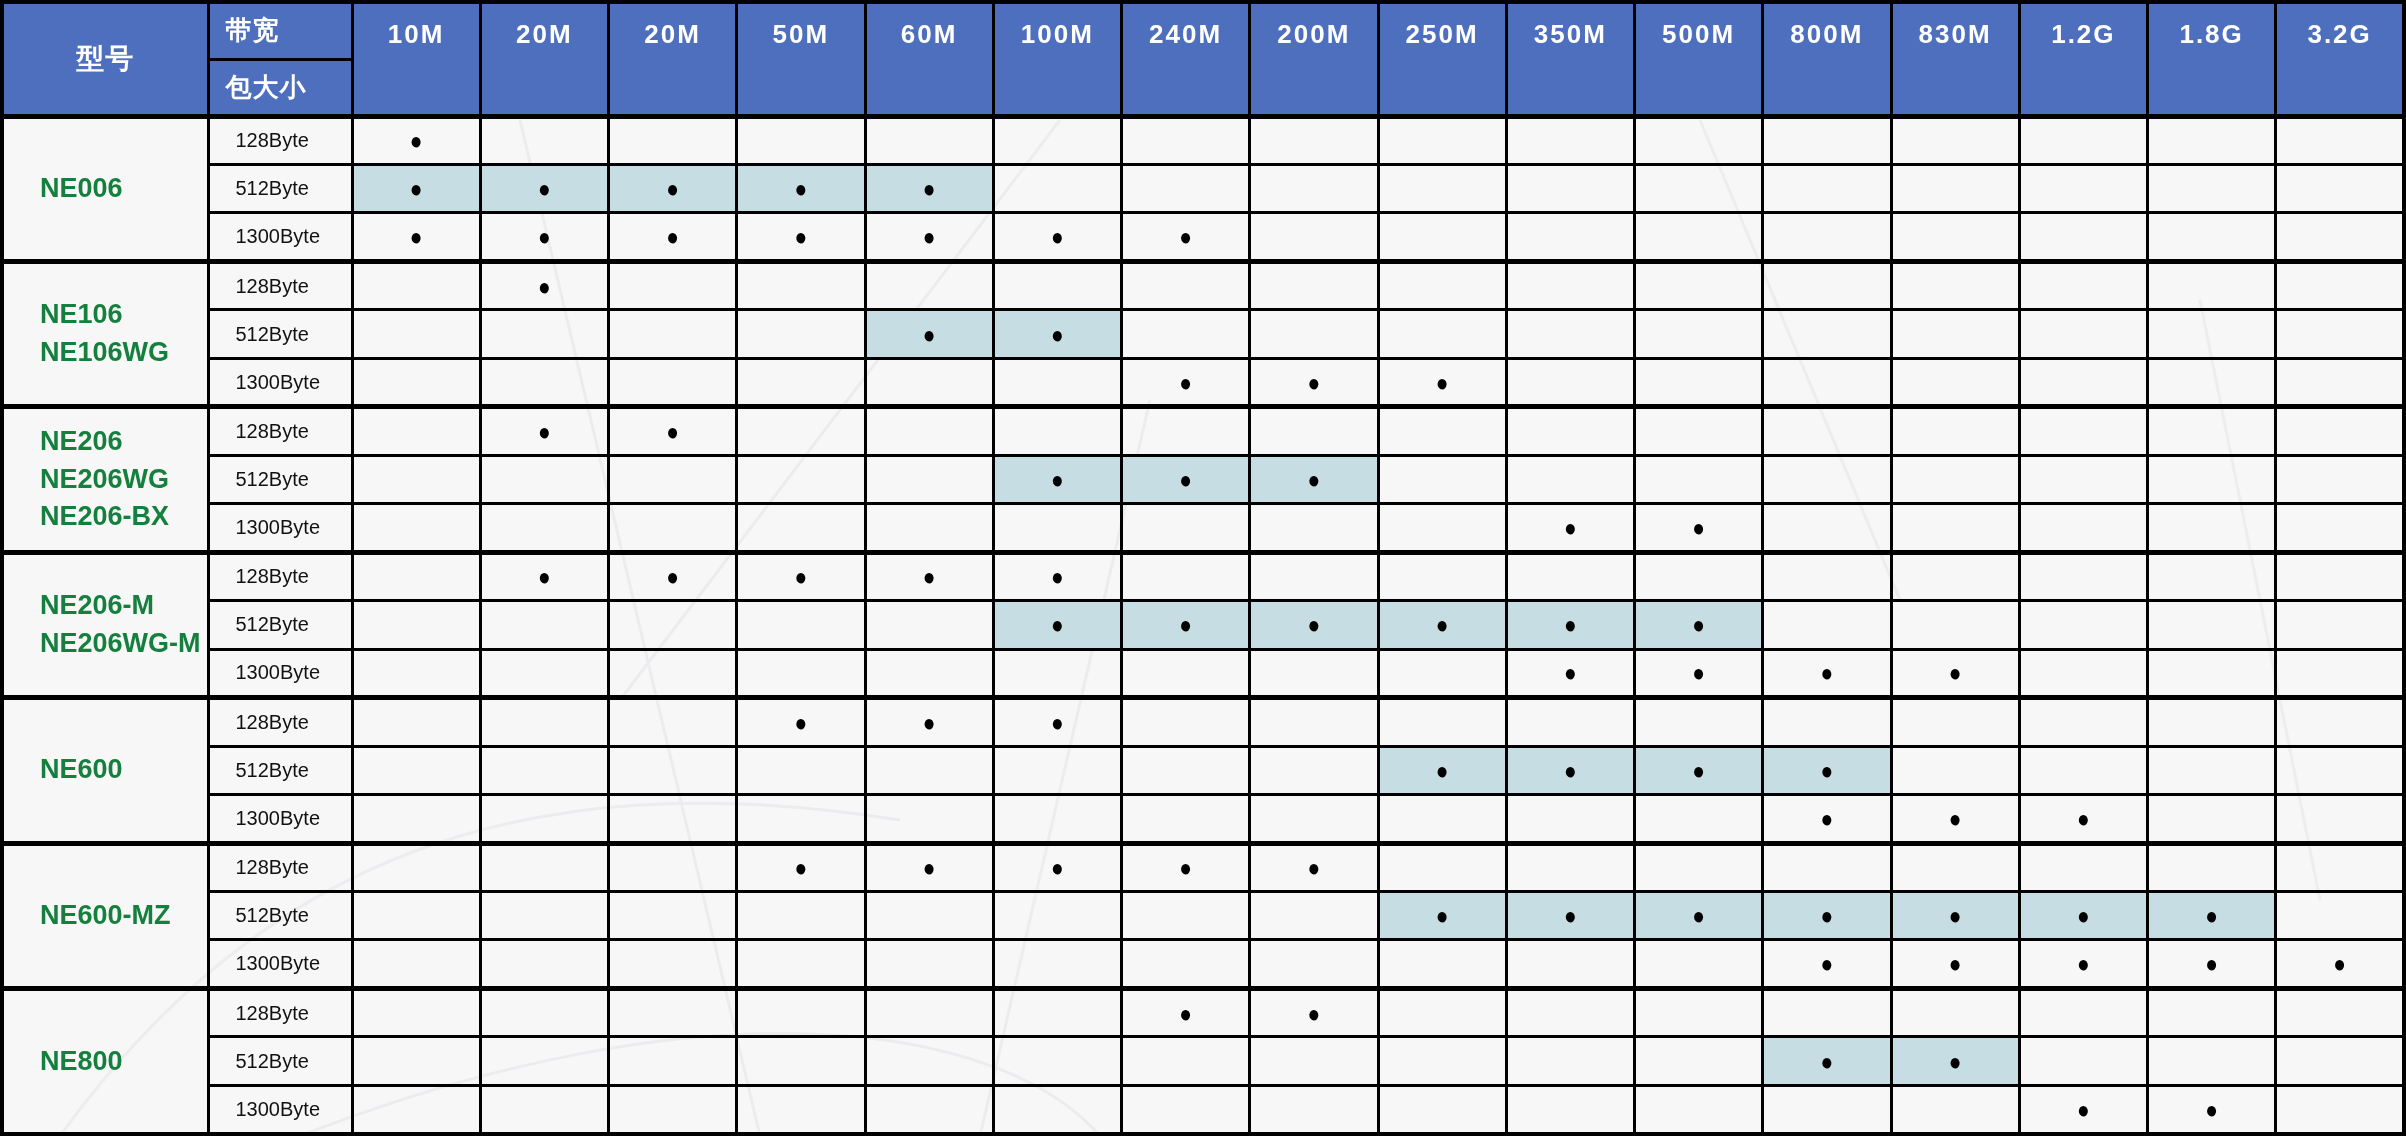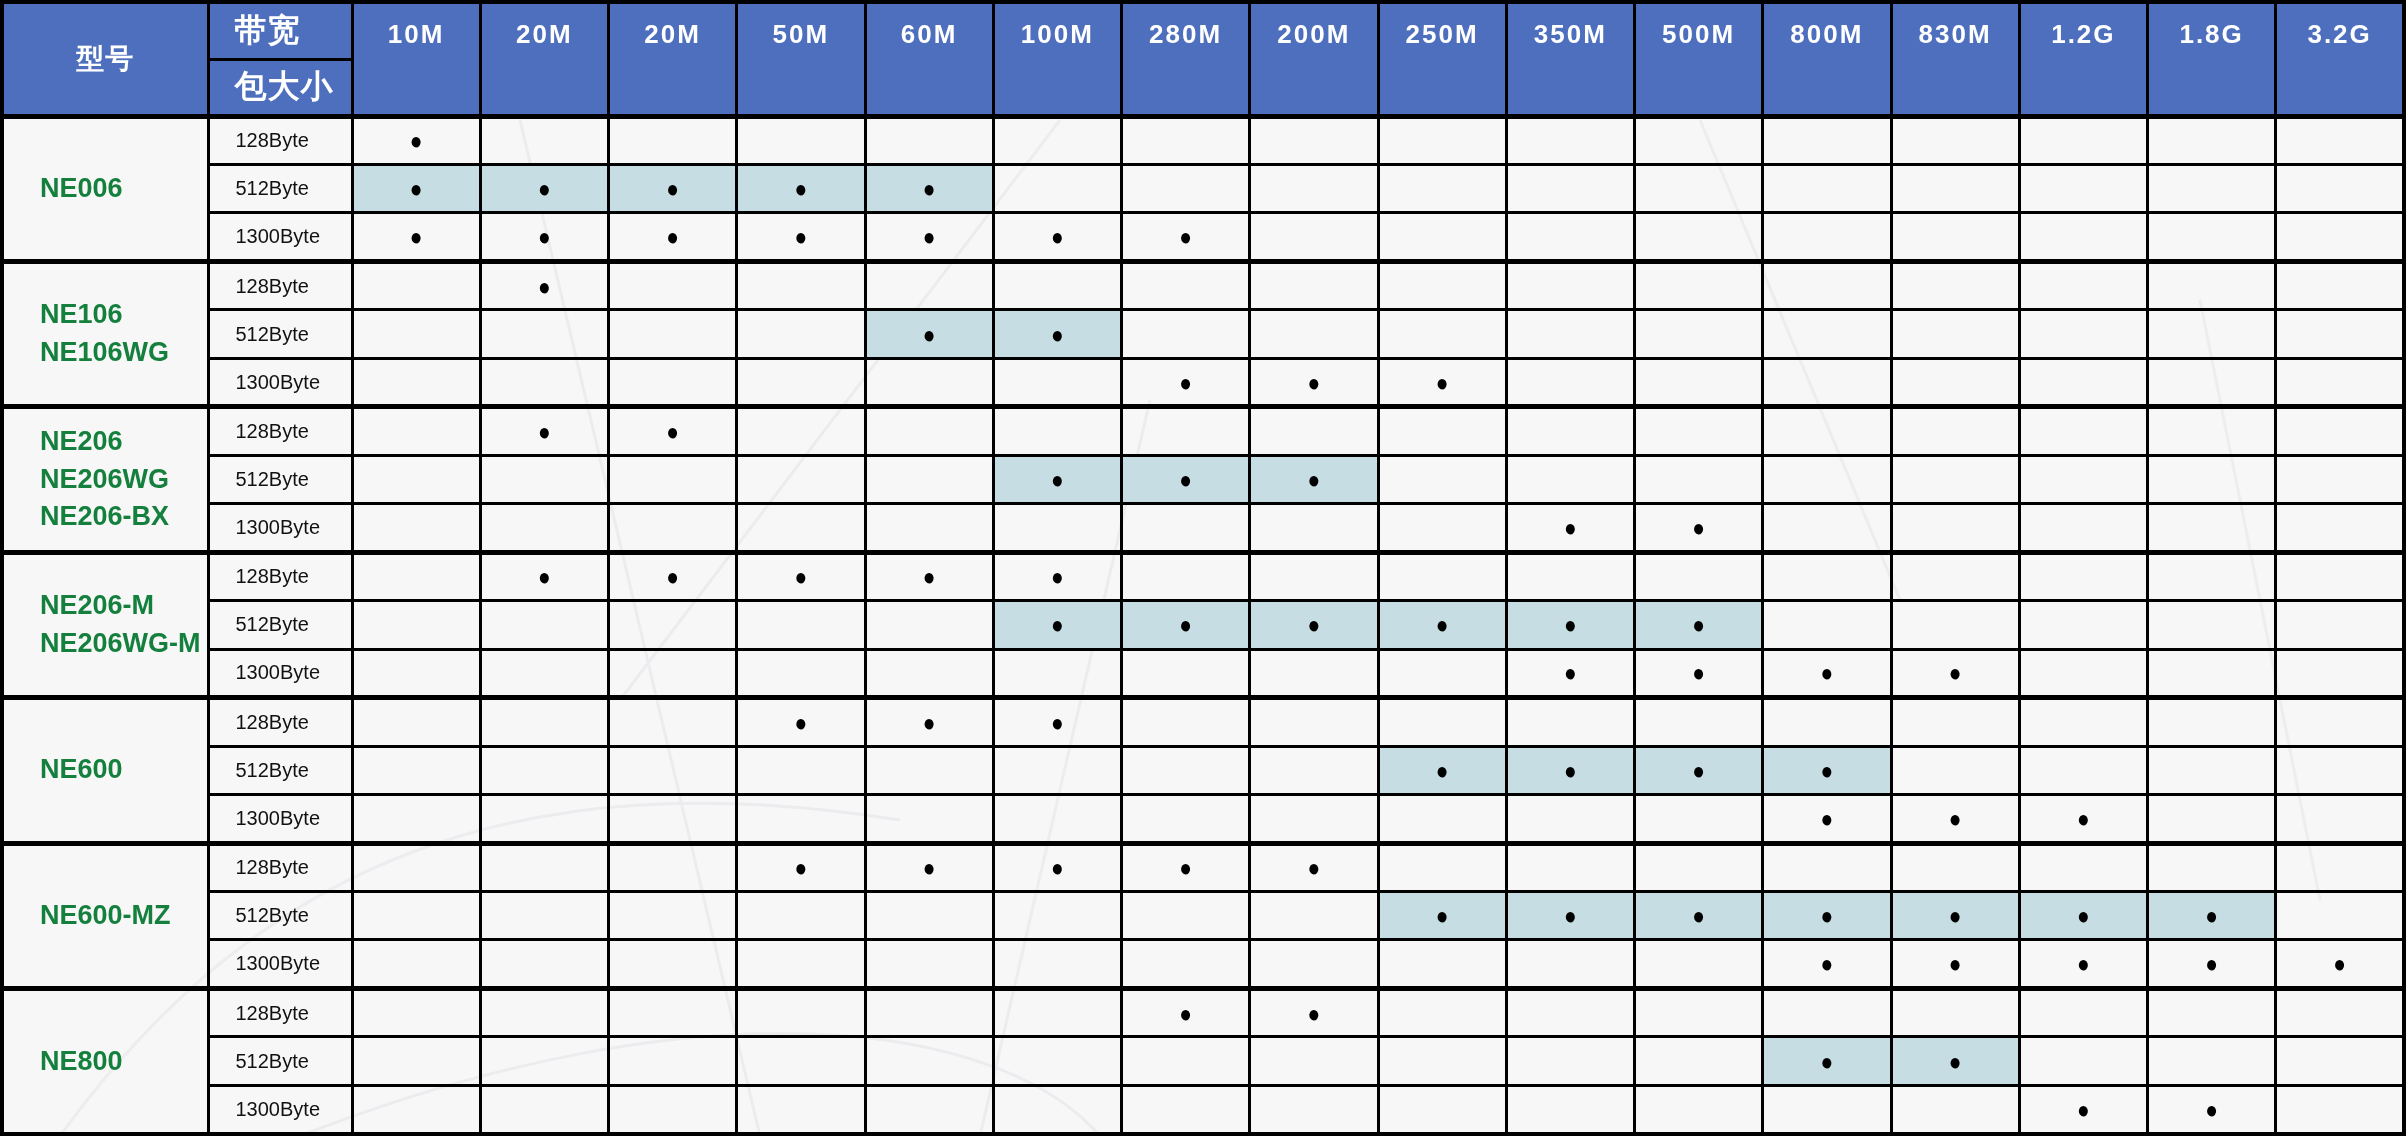--- a/index.html
+++ b/index.html
@@ -38,21 +38,21 @@
   thead th {
     background: var(--header-bg, #4e6fbd);
     color: #ffffff;
     font-weight: bold;
     font-size: 26px;
     letter-spacing: 1px;
   }
   thead tr { height: 57px; }
 
   th.model-header { font-size: 28px; vertical-align: middle; }
-  th.side-header  { font-size: 32px; text-align: left; padding-left: 25px; vertical-align: middle; }
+  th.side-header  { font-size: 26px; text-align: left; padding-left: 16px; vertical-align: middle; }
   th.col-header   { vertical-align: top; padding-top: 15px; letter-spacing: 2px; }
 
   tbody tr { height: 48px; }
   tbody tr.group-start > td { border-top: 5px solid var(--border, #000); }
 
   td.model-cell {
     text-align: left;
     vertical-align: middle;
     padding-left: 36px;
     font-weight: bold;
@@ -120,21 +120,21 @@
     <thead>
         <tr>
           <th rowspan="2" class="model-header">型号</th>
           <th class="side-header">带宽</th>
           <th rowspan="2" class="col-header">10M</th>
           <th rowspan="2" class="col-header">20M</th>
           <th rowspan="2" class="col-header">20M</th>
           <th rowspan="2" class="col-header">50M</th>
           <th rowspan="2" class="col-header">60M</th>
           <th rowspan="2" class="col-header">100M</th>
-          <th rowspan="2" class="col-header">280M</th>
+          <th rowspan="2" class="col-header">240M</th>
           <th rowspan="2" class="col-header">200M</th>
           <th rowspan="2" class="col-header">250M</th>
           <th rowspan="2" class="col-header">350M</th>
           <th rowspan="2" class="col-header">500M</th>
           <th rowspan="2" class="col-header">800M</th>
           <th rowspan="2" class="col-header">830M</th>
           <th rowspan="2" class="col-header">1.2G</th>
           <th rowspan="2" class="col-header">1.8G</th>
           <th rowspan="2" class="col-header">3.2G</th>
         </tr>

